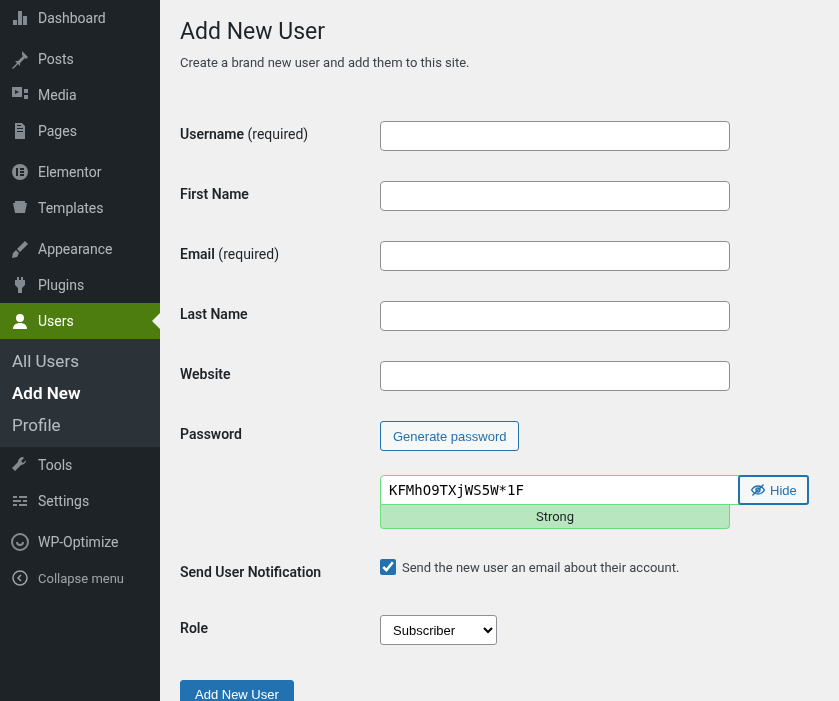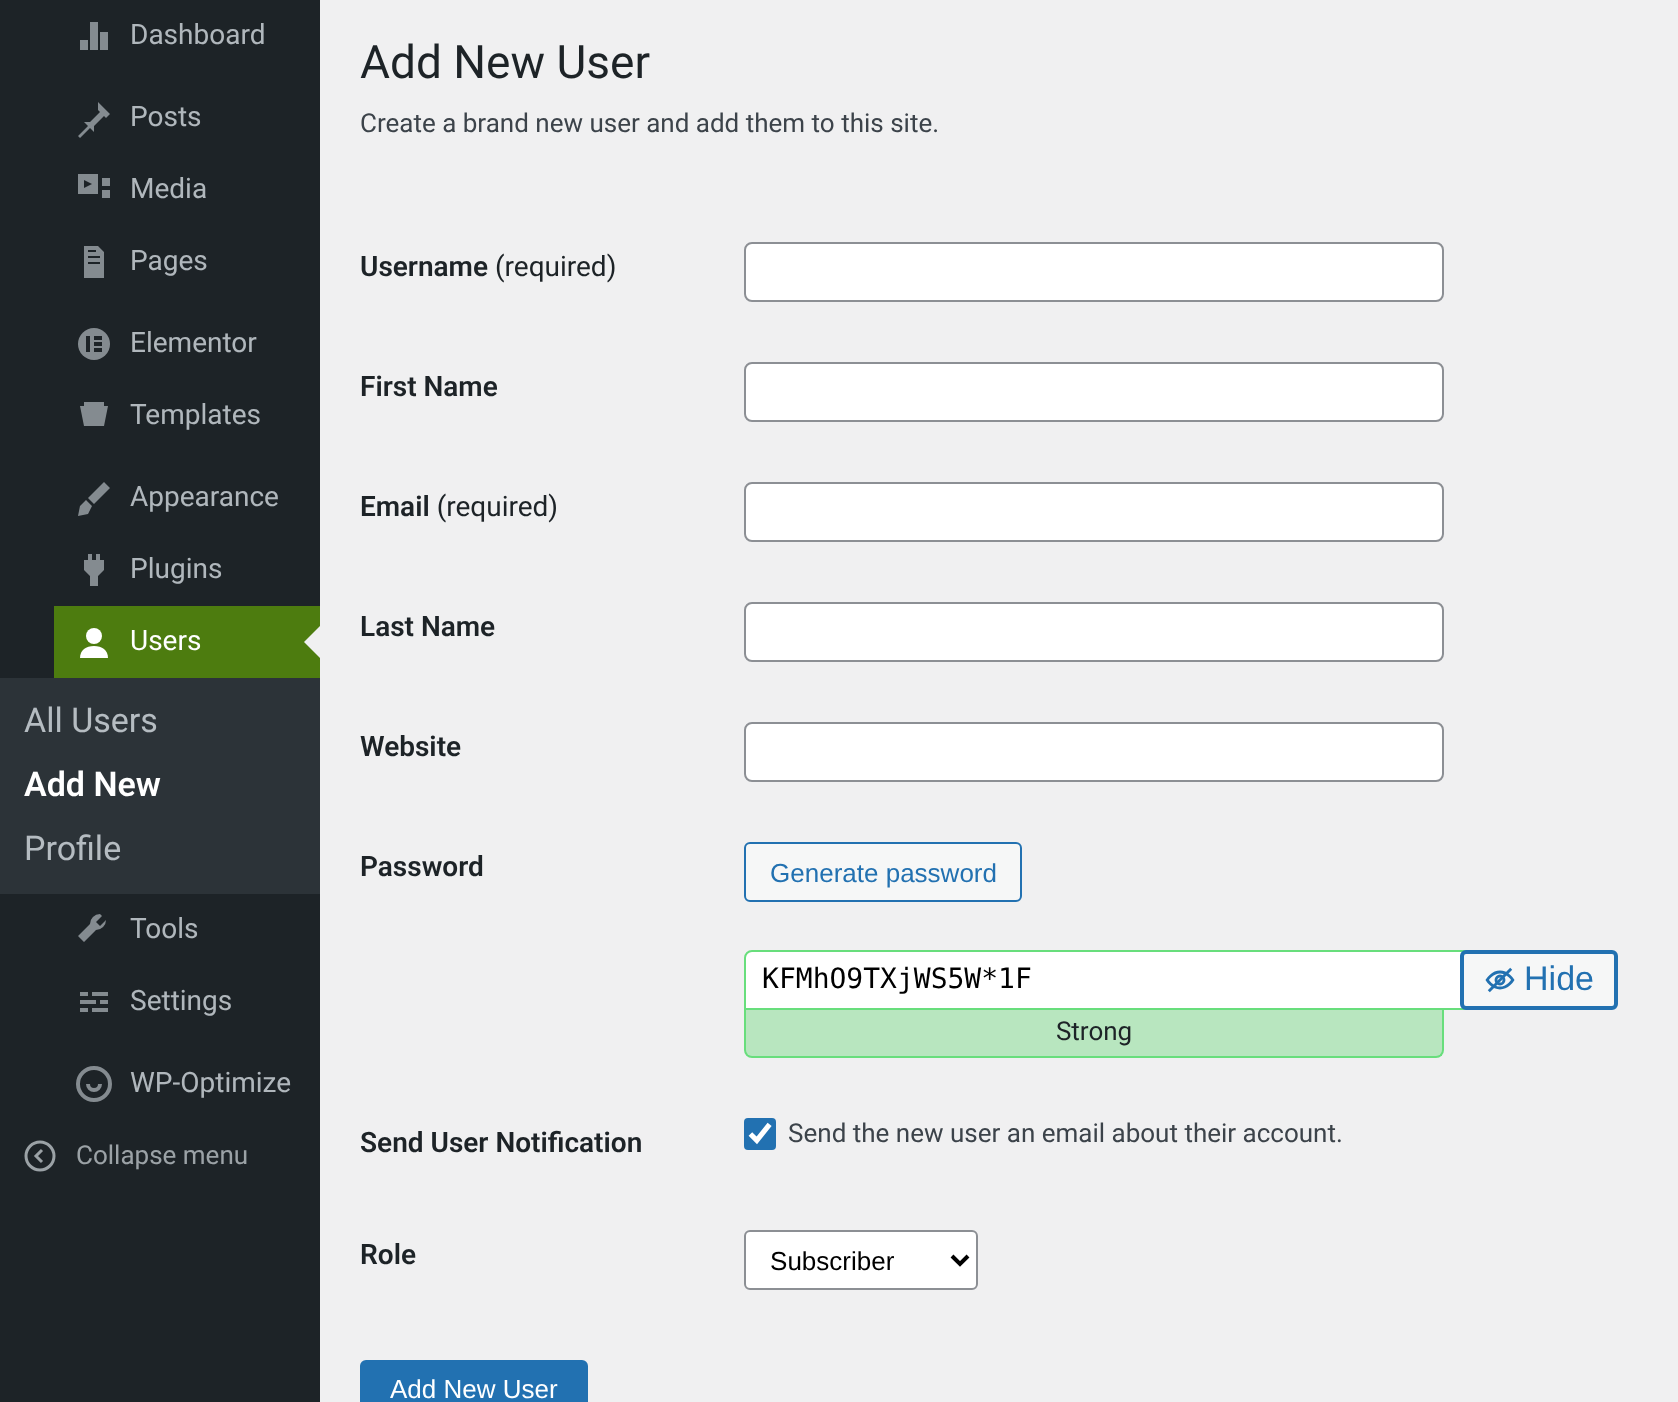--- a/index.html
+++ b/index.html
@@ -20,21 +20,20 @@
       flex-shrink: 0;
       position: relative;
     }
     .menu-item {
       display: flex;
       align-items: center;
       padding: 8px 8px 8px 10px;
       color: rgba(240,246,252,0.7);
       cursor: pointer;
       font-size: 14px;
-      margin-left: 27px;
     }
     .menu-item.active {
       background: #4d7c0f;
       color: #fff;
       position: relative;
     }
     .menu-item.active::after {
       content: "";
       position: absolute;
       right: 0;
@@ -155,21 +154,21 @@
     }
     .hide-btn {
       display: inline-flex;
       align-items: center;
       gap: 4px;
       padding: 4px 10px;
       border: 2px solid #2271b1;
       border-radius: 3px;
       background: #f6f7f7;
       color: #2271b1;
-      font-size: 17px;
+      font-size: 13px;
       cursor: pointer;
       height: 30px;
     }
     .checkbox-row { display: flex; align-items: center; gap: 6px; }
     .checkbox-row input[type=checkbox] {
       width: 16px; height: 16px; accent-color: #2271b1;
     }
     select.role-select {
       padding: 4px 24px 4px 8px;
       border: 1px solid #8c8f94;

